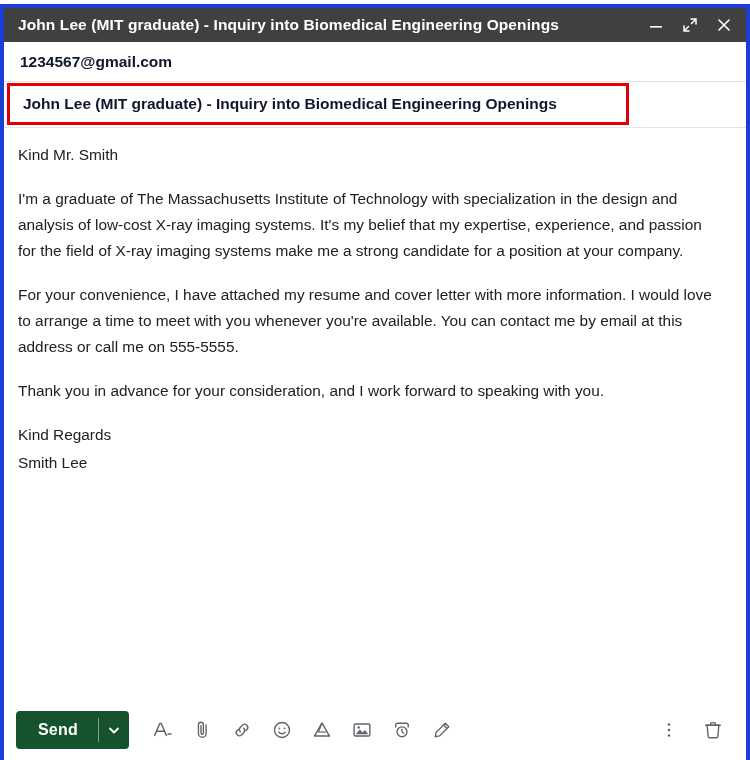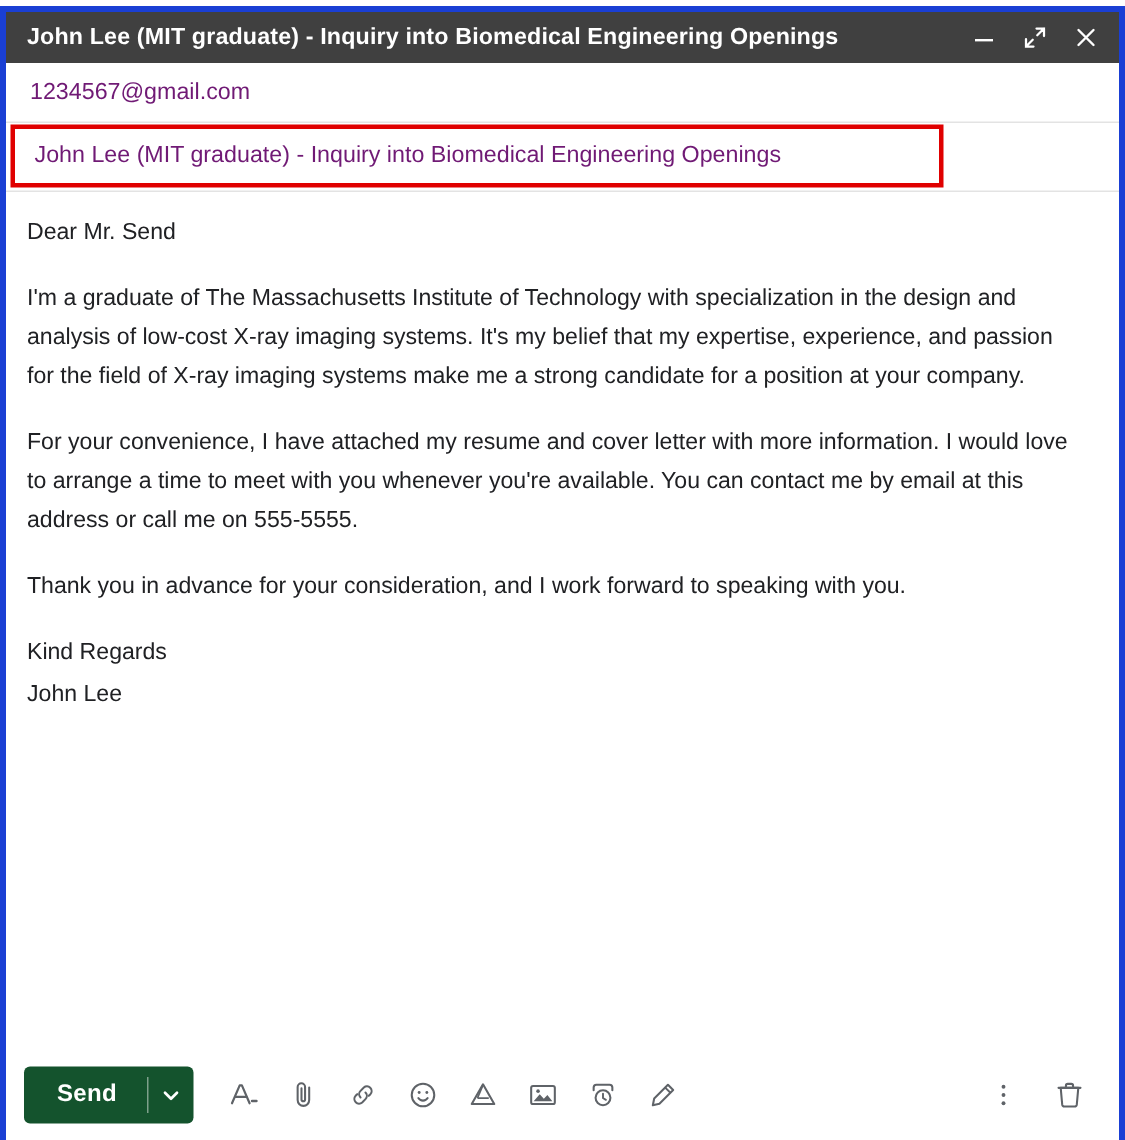--- a/index.html
+++ b/index.html
@@ -72,22 +72,23 @@
   .field-to {
     height: 40px;
   }
   .field-subject {
     height: 46px;
     position: relative;
     padding: 0;
   }
   .field-text {
     font-size: 15.5px;
-    color: #701a75;
+    color: #0f172a;
     white-space: nowrap;
+    font-weight: bold;
   }
   .subject-box {
     position: absolute;
     left: 3px;
     top: 1px;
     width: 622px;
     height: 42px;
     box-sizing: border-box;
     border: 3px solid #e00000;
     display: flex;
@@ -206,26 +207,26 @@
     <span class="field-text">1234567@gmail.com</span>
   </div>
 
   <div class="field-row field-subject">
     <div class="subject-box">
       <span class="field-text">John Lee (MIT graduate) - Inquiry into Biomedical Engineering Openings</span>
     </div>
   </div>
 
   <div class="body-area">
-    <p>Dear Mr. Send</p>
+    <p>Kind Mr. Smith</p>
     <p>I'm a graduate of The Massachusetts Institute of Technology with specialization in the design and analysis of low-cost X-ray imaging systems. It's my belief that my expertise, experience, and passion for the field of X-ray imaging systems make me a strong candidate for a position at your company.</p>
     <p>For your convenience, I have attached my resume and cover letter with more information. I would love to arrange a time to meet with you whenever you're available. You can contact me by email at this address or call me on 555-5555.</p>
     <p>Thank you in advance for your consideration, and I work forward to speaking with you.</p>
     <p class="tight">Kind Regards</p>
-    <p>John Lee</p>
+    <p>Smith Lee</p>
   </div>
 
   <div class="toolbar">
 
     <div class="send-group">
       <div class="send-label">Send</div>
       <div class="send-divider"></div>
       <div class="send-arrow">
         <svg width="14" height="14" viewBox="0 0 14 14" aria-hidden="true">
           <path d="M3 5.5 L7 9.5 L11 5.5" stroke="#ffffff" stroke-width="1.8" fill="none" stroke-linecap="round" stroke-linejoin="round"></path>

